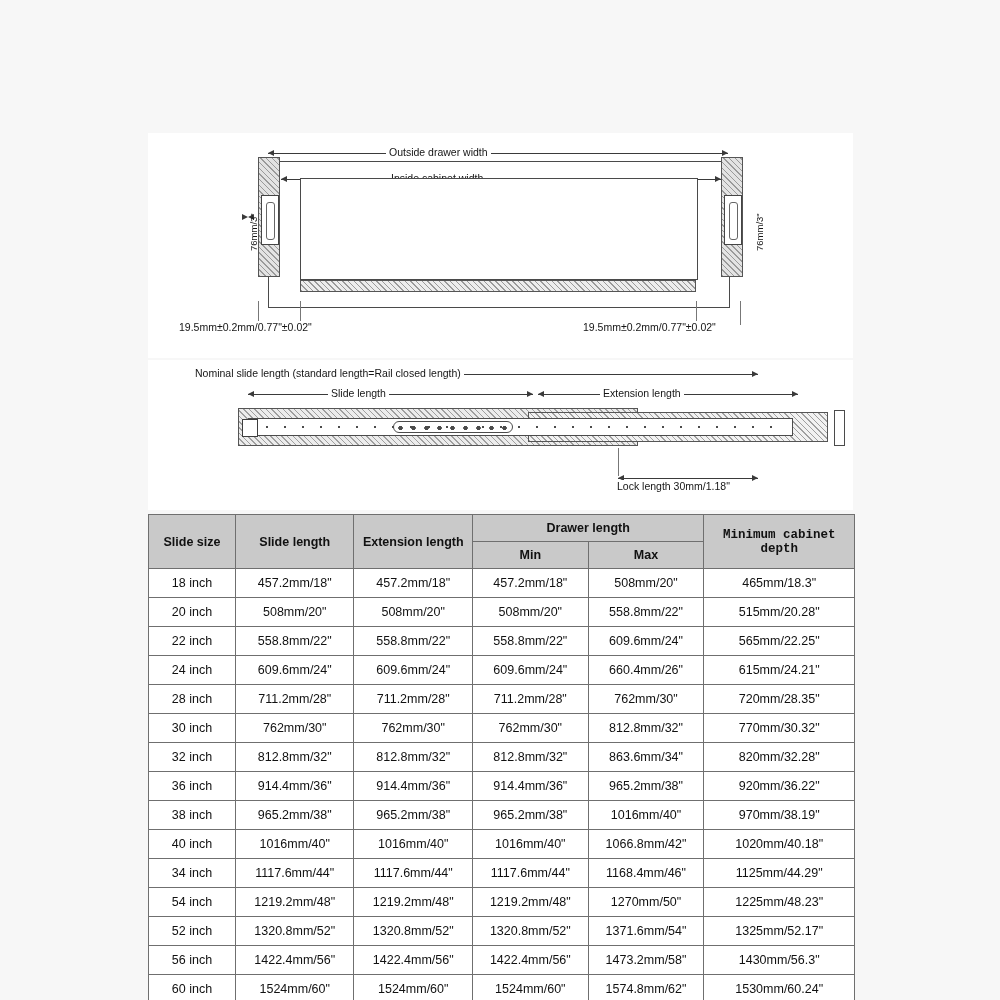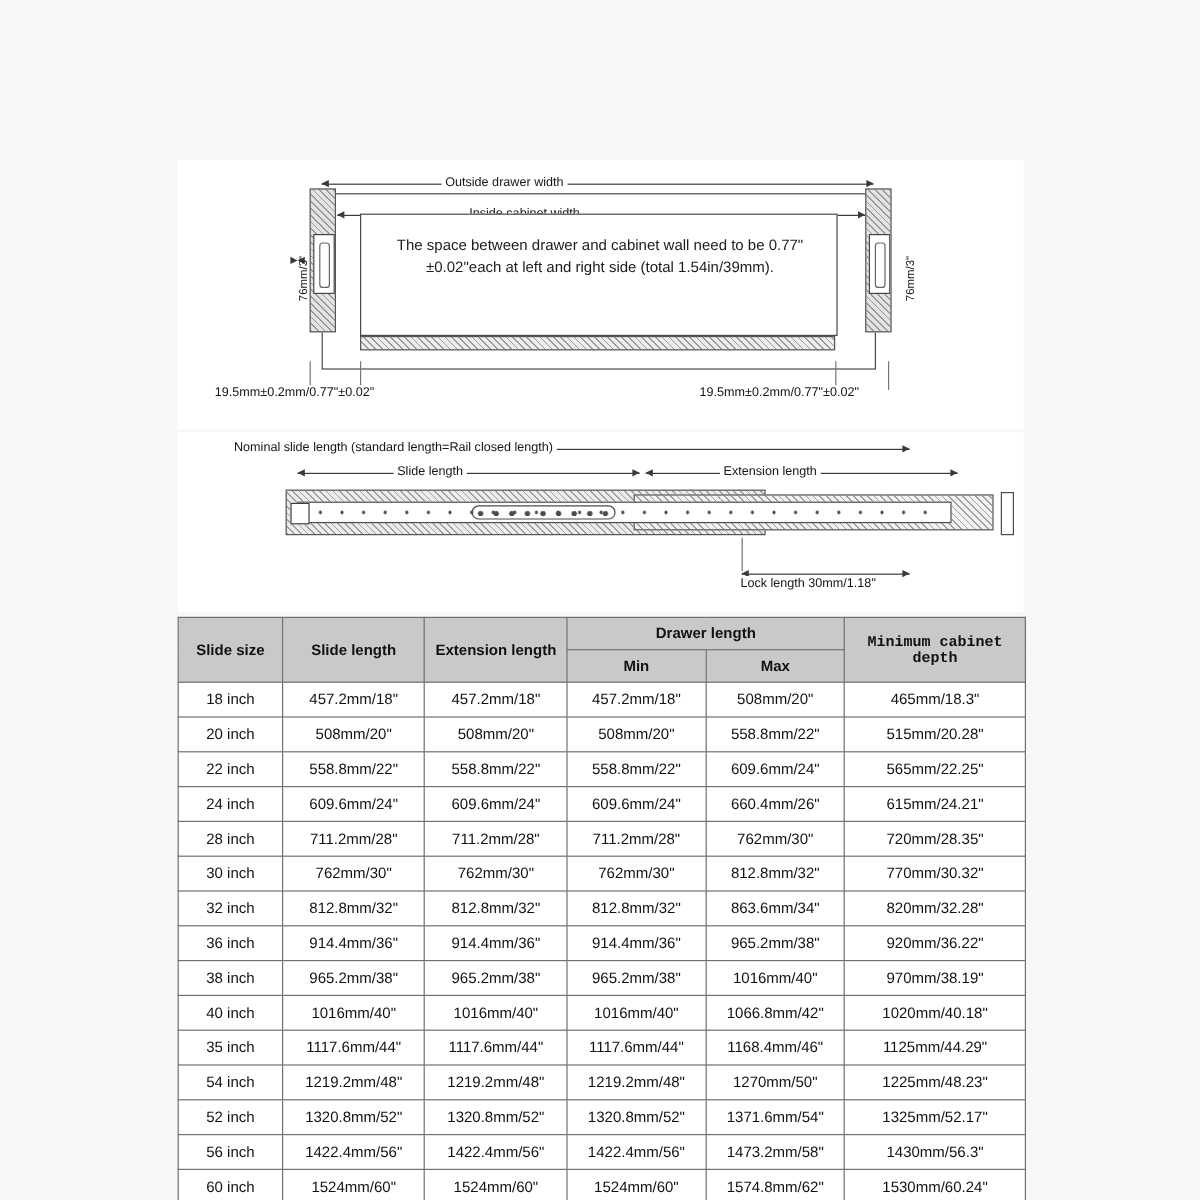--- a/index.html
+++ b/index.html
@@ -270,34 +270,33 @@
 </style>
 </head>
 <body>
 
 <div class="page">
 
 
   <div class="fig1">
 
     <div class="dimline" style="left:120px; top:20px; width:460px;"></div>
-    <div class="dimlabel" style="left:220px; top:13px;">Outside drawer width</div>
+    <div class="dimlabel" style="left:238px; top:13px;">Outside drawer width</div>
 
     <div class="dimline" style="left:133px; top:46px; width:440px;"></div>
     <div class="dimlabel" style="left:240px; top:39px;">Inside cabinet width</div>
 
     <div class="cab-outer"></div>
     <div class="wall left"></div>
     <div class="wall right"></div>
     <div class="slide-ico left"></div>
     <div class="slide-ico right"></div>
     <div class="drawerbox"></div>
     <div class="hband"></div>
 
-    <div class="drawer-note">The space between drawer and cabinet wall need to be 0.77" ±0.02"each at left and right side (total 1.54in/39mm).</div>
 
     <div class="dimline" style="left:100px; top:84px; width:0; height:1px;"></div>
     <div class="vlabel" style="left:100px; top:118px;">76mm/3"</div>
     <div class="vlabel" style="left:606px; top:118px;">76mm/3"</div>
 
     <div class="tick" style="left:110px; top:168px; height:24px;"></div>
     <div class="tick" style="left:152px; top:168px; height:24px;"></div>
     <div class="dimlabel" style="left:28px; top:188px;">19.5mm±0.2mm/0.77"±0.02"</div>
 
     <div class="tick" style="left:548px; top:168px; height:24px;"></div>
@@ -419,21 +418,21 @@
           </tr>
           <tr>
             <td>40 inch</td>
             <td>1016mm/40"</td>
             <td>1016mm/40"</td>
             <td>1016mm/40"</td>
             <td>1066.8mm/42"</td>
             <td>1020mm/40.18"</td>
           </tr>
           <tr>
-            <td>35 inch</td>
+            <td>34 inch</td>
             <td>1117.6mm/44"</td>
             <td>1117.6mm/44"</td>
             <td>1117.6mm/44"</td>
             <td>1168.4mm/46"</td>
             <td>1125mm/44.29"</td>
           </tr>
           <tr>
             <td>54 inch</td>
             <td>1219.2mm/48"</td>
             <td>1219.2mm/48"</td>

